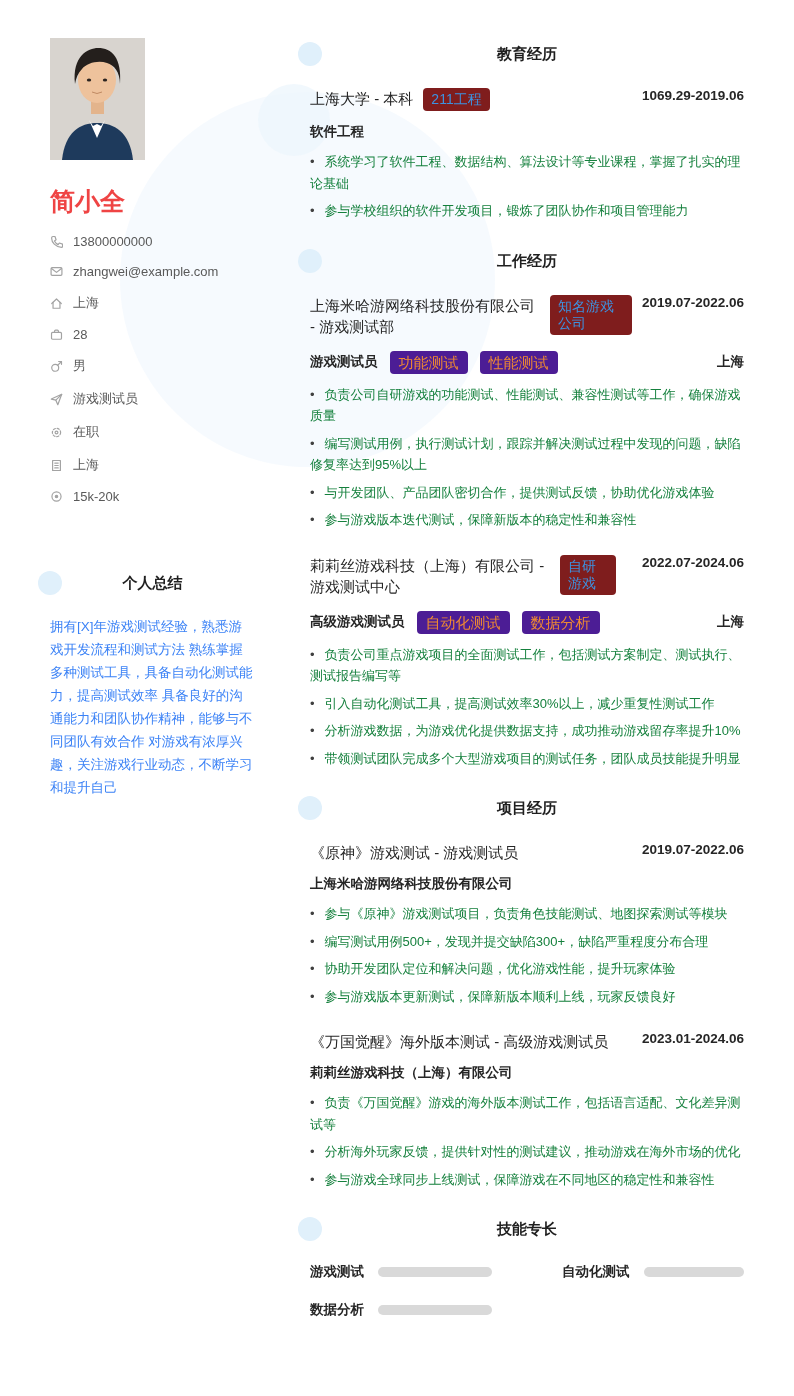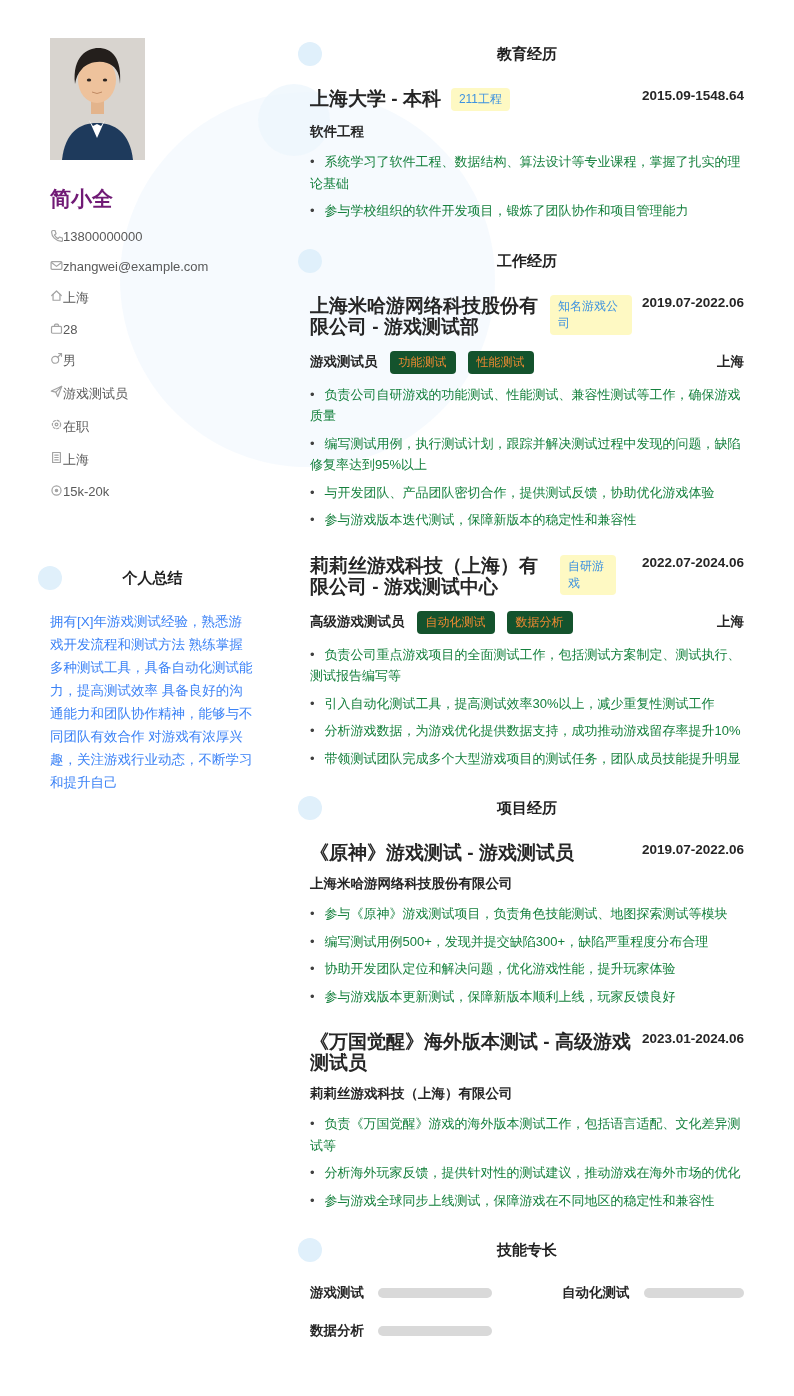--- a/index.html
+++ b/index.html
@@ -13,48 +13,48 @@
   }
   .blob { position: absolute; border-radius: 50%; background: #eef6fd; z-index: 0; }
   .blob-big { left: 120px; top: 92px; width: 375px; height: 375px; opacity: .55; }
   .blob-small { left: 258px; top: 84px; width: 72px; height: 72px; opacity: .8; }
 
   .page { position: relative; z-index: 1; display: flex; }
 
   
   .sidebar { width: 205px; margin-left: 50px; padding-top: 38px; flex-shrink: 0; }
   .photo { width: 95px; height: 122px; display: block; }
-  .name { font-size: 21px; font-weight: bold; margin: 25px 0 16px; color: #701a75; }
-  .contact { display: flex; align-items: flex-start; font-size: 13px; color: #595959; margin-bottom: 15px; }
+  .name { font-size: 25px; font-weight: bold; margin: 25px 0 16px; color: #ef4444; }
+  .contact { display: flex; align-items: center; gap: 10px; font-size: 13px; color: #595959; margin-bottom: 15px; }
   .cicon { width: 13px; height: 13px; flex-shrink: 0; display: inline-flex; }
   .cicon svg { width: 13px; height: 13px; stroke: #a3a3a3; fill: none; stroke-width: 1.1; stroke-linecap: round; stroke-linejoin: round; }
 
   
   .sec-h { display: flex; align-items: center; position: relative; flex-direction: column; }
   .sec-h .txt { font-size: 15px; font-weight: bold; position: relative; z-index: 1; color: #1f1f1f; }
   .sec-h .dot { position: absolute; left: -12px; top: -3px; width: 24px; height: 24px; border-radius: 50%; background: #e0f0fb; z-index: 0; }
   .sec-h .line { flex: 1; height: 1px; background: #ececec; margin-left: 16px; }
 
   .summary { margin-top: 70px; }
   .summary p { margin-top: 22px; font-size: 13.5px; line-height: 23px; color: #3b82f6; }
 
   
   .main { width: 434px; margin-left: 55px; padding-top: 45px; }
   .section { margin-bottom: 30px; }
 
   .entry-head { display: flex; align-items: flex-start; gap: 10px; margin-top: 24px; }
-  .entry-title { font-size: 19px; font-weight: bold; line-height: 21px; }
+  .entry-title { font-size: 15px; font-weight: normal; line-height: 21px; }
   .entry-title.grow { flex: 1; }
   .entry-date { font-size: 13.5px; font-weight: bold; white-space: nowrap; margin-left: auto; }
-  .badge-blue { background: #fef9c3; color: #3d92e0; font-size: 12px; line-height: 17px; padding: 3px 8px; border-radius: 4px; max-width: 82px; flex-shrink: 0; }
+  .badge-blue { background: #7f1d1d; color: #3d92e0; font-size: 14px; line-height: 17px; padding: 3px 8px; border-radius: 4px; max-width: 82px; flex-shrink: 0; }
   .sub-bold { font-size: 13.5px; font-weight: bold; margin-top: 12px; }
 
   .role-row { display: flex; align-items: center; margin-top: 14px; }
   .role { font-size: 13.5px; font-weight: bold; }
-  .tag-orange { background: #14532d; color: #ef8a32; font-size: 12px; line-height: 17px; padding: 3px 9px; border-radius: 4px; margin-left: 12px; }
+  .tag-orange { background: #4c1d95; color: #ef8a32; font-size: 15px; line-height: 17px; padding: 3px 9px; border-radius: 4px; margin-left: 12px; }
   .loc { margin-left: auto; font-size: 13.5px; font-weight: bold; }
 
   ul.bullets { list-style: none; margin-top: 10px; }
   ul.bullets li { font-size: 13px; line-height: 21.5px; color: #15803d; margin-bottom: 6px; }
   ul.bullets li::before { content: "•"; margin-right: 10px; color: #404040; }
 
   
   .skills-grid { display: grid; grid-template-columns: 1fr 1fr; column-gap: 70px; row-gap: 20px; margin-top: 24px; }
   .skill { display: flex; align-items: center; }
   .skill-name { font-size: 13.5px; font-weight: bold; margin-right: 14px; white-space: nowrap; }
@@ -179,21 +179,21 @@
 
     <section class="section">
       <div class="sec-h">
         <span class="dot"></span>
         <span class="txt">教育经历</span>
         <span class="line"></span>
       </div>
       <div class="entry-head">
         <span class="entry-title">上海大学 - 本科</span>
         <span class="badge-blue">211工程</span>
-        <span class="entry-date">2015.09-1548.64</span>
+        <span class="entry-date">1069.29-2019.06</span>
       </div>
       <div class="sub-bold">软件工程</div>
       <ul class="bullets">
         <li>系统学习了软件工程、数据结构、算法设计等专业课程，掌握了扎实的理论基础</li>
         <li>参与学校组织的软件开发项目，锻炼了团队协作和项目管理能力</li>
       </ul>
     </section>
 
     <section class="section">
       <div class="sec-h">

